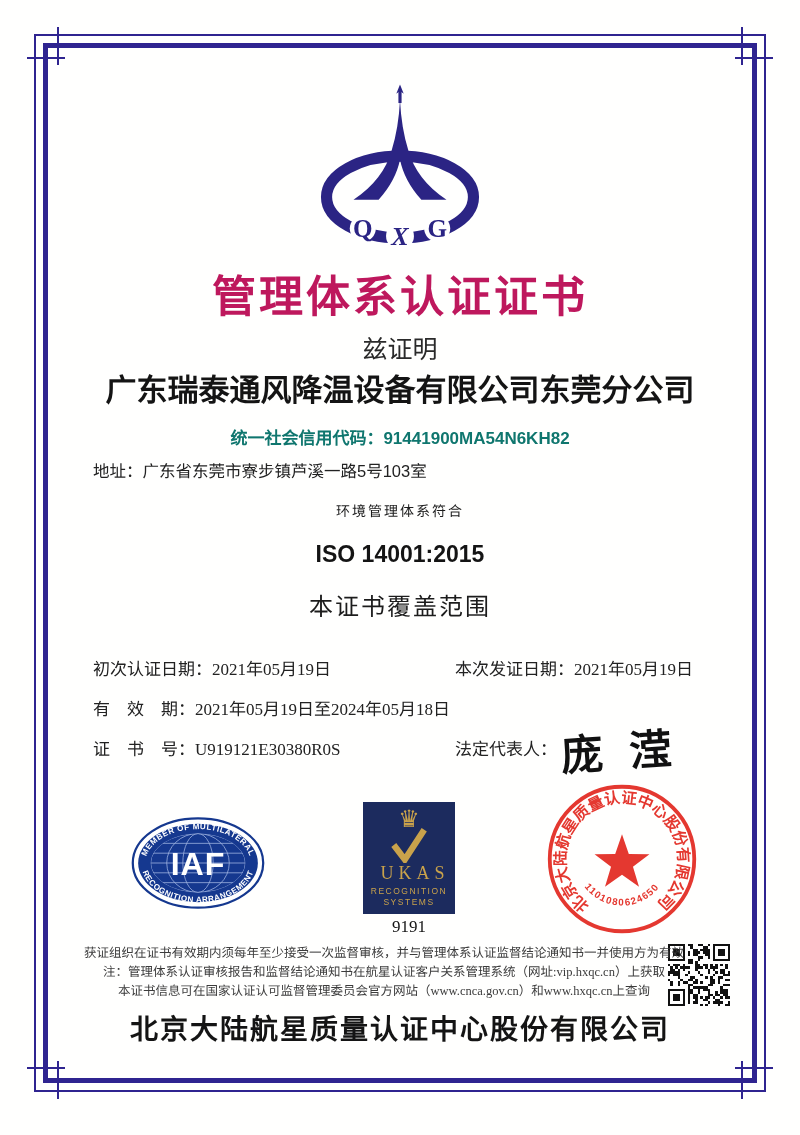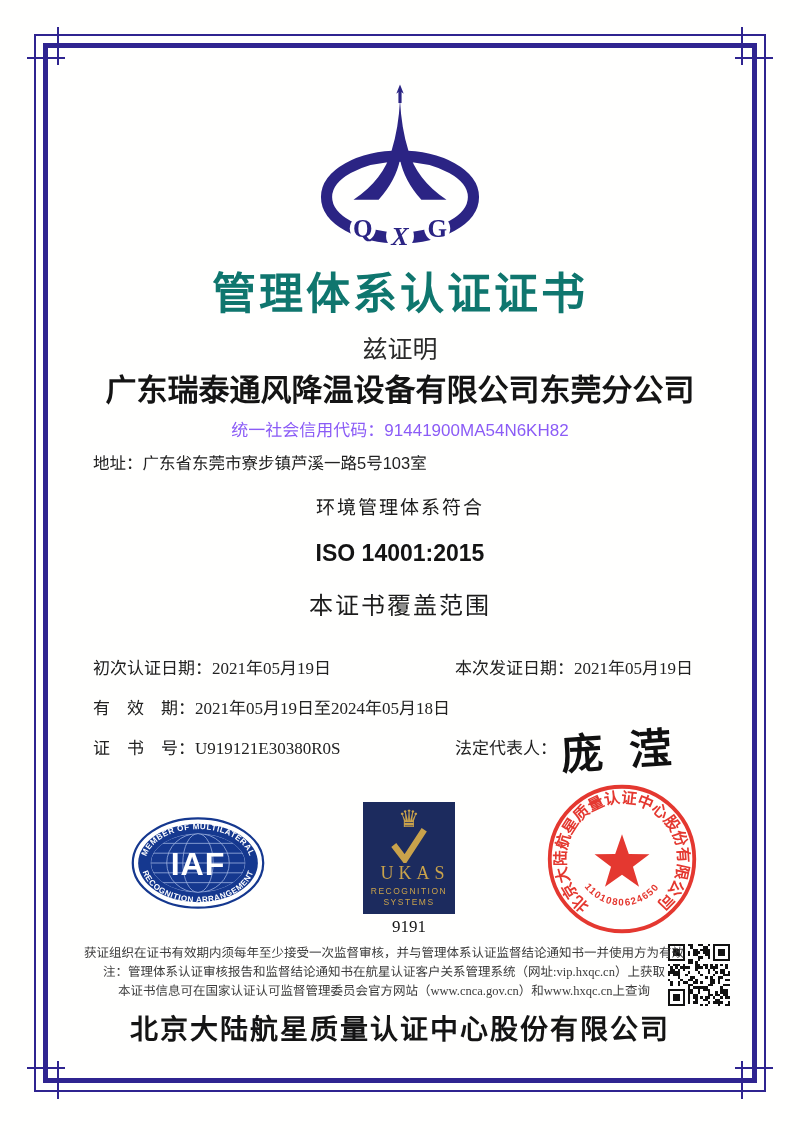--- a/index.html
+++ b/index.html
@@ -3,30 +3,30 @@
 <meta charset="utf-8">
 <style>
   html,body{margin:0;padding:0;background:#ffffff;}
   .cert{position:relative;width:800px;height:1135px;background:#fffffe;overflow:hidden;
         color:#1c1c1c;font-family:"Liberation Serif",serif;}
   .frame{position:absolute;left:0;top:0;width:800px;height:1135px;}
   .content{position:absolute;left:45px;top:45px;width:710px;height:1045px;}
 
   .emblem{display:block;margin:36px auto 0;width:186px;height:178px;}
 
-  .title{margin:14px 0 0;text-align:center;font-family:Liberation Mono, monospace;
-         font-weight:900;font-size:44px;line-height:1.12;letter-spacing:3px;color:#0f766e;}
+  .title{margin:14px 0 0;text-align:center;font-family:Liberation Serif, serif;
+         font-weight:900;font-size:44px;line-height:1.12;letter-spacing:3px;color:#be185d;}
   .certify{margin-top:7px;text-align:center;font-size:25px;color:#2a2a2a;}
   .company{margin-top:7px;text-align:center;font-family:"Liberation Sans",sans-serif;
            font-weight:bold;font-size:31px;line-height:1.2;color:#141414;}
-  .codeline{margin-top:7px;text-align:center;font-family:"Liberation Sans",sans-serif;
-            font-weight:normal;font-size:17px;color:#8b5cf6;}
+  .codeline{margin-top:15px;text-align:center;font-family:"Liberation Sans",sans-serif;
+            font-weight:bold;font-size:17px;color:#0f766e;}
   .addressline{margin-top:9px;padding-left:48px;font-family:"Liberation Sans",sans-serif;
                font-size:16.5px;color:#222;}
-  .sysline{margin-top:18px;text-align:center;font-size:19px;letter-spacing:2px;}
+  .sysline{margin-top:18px;text-align:center;font-size:14px;letter-spacing:2px;}
   .standard{margin-top:21px;text-align:center;font-family:"Liberation Sans",sans-serif;
             font-weight:bold;font-size:23px;color:#141414;}
   .scopetitle{margin-top:19px;text-align:center;font-size:24px;letter-spacing:2px;}
   .scope{margin-top:16px;text-align:center;font-size:23px;letter-spacing:1px;}
 
   .details{margin-top:33px;padding:0 48px;font-size:17px;color:#222;}
   .drow{display:flex;margin-bottom:15px;align-items:baseline;}
   .dleft{width:362px;flex:none;}
   .repcell{position:relative;white-space:nowrap;}
   .sig{display:inline-block;font-family:"Liberation Serif",serif;font-weight:bold;

